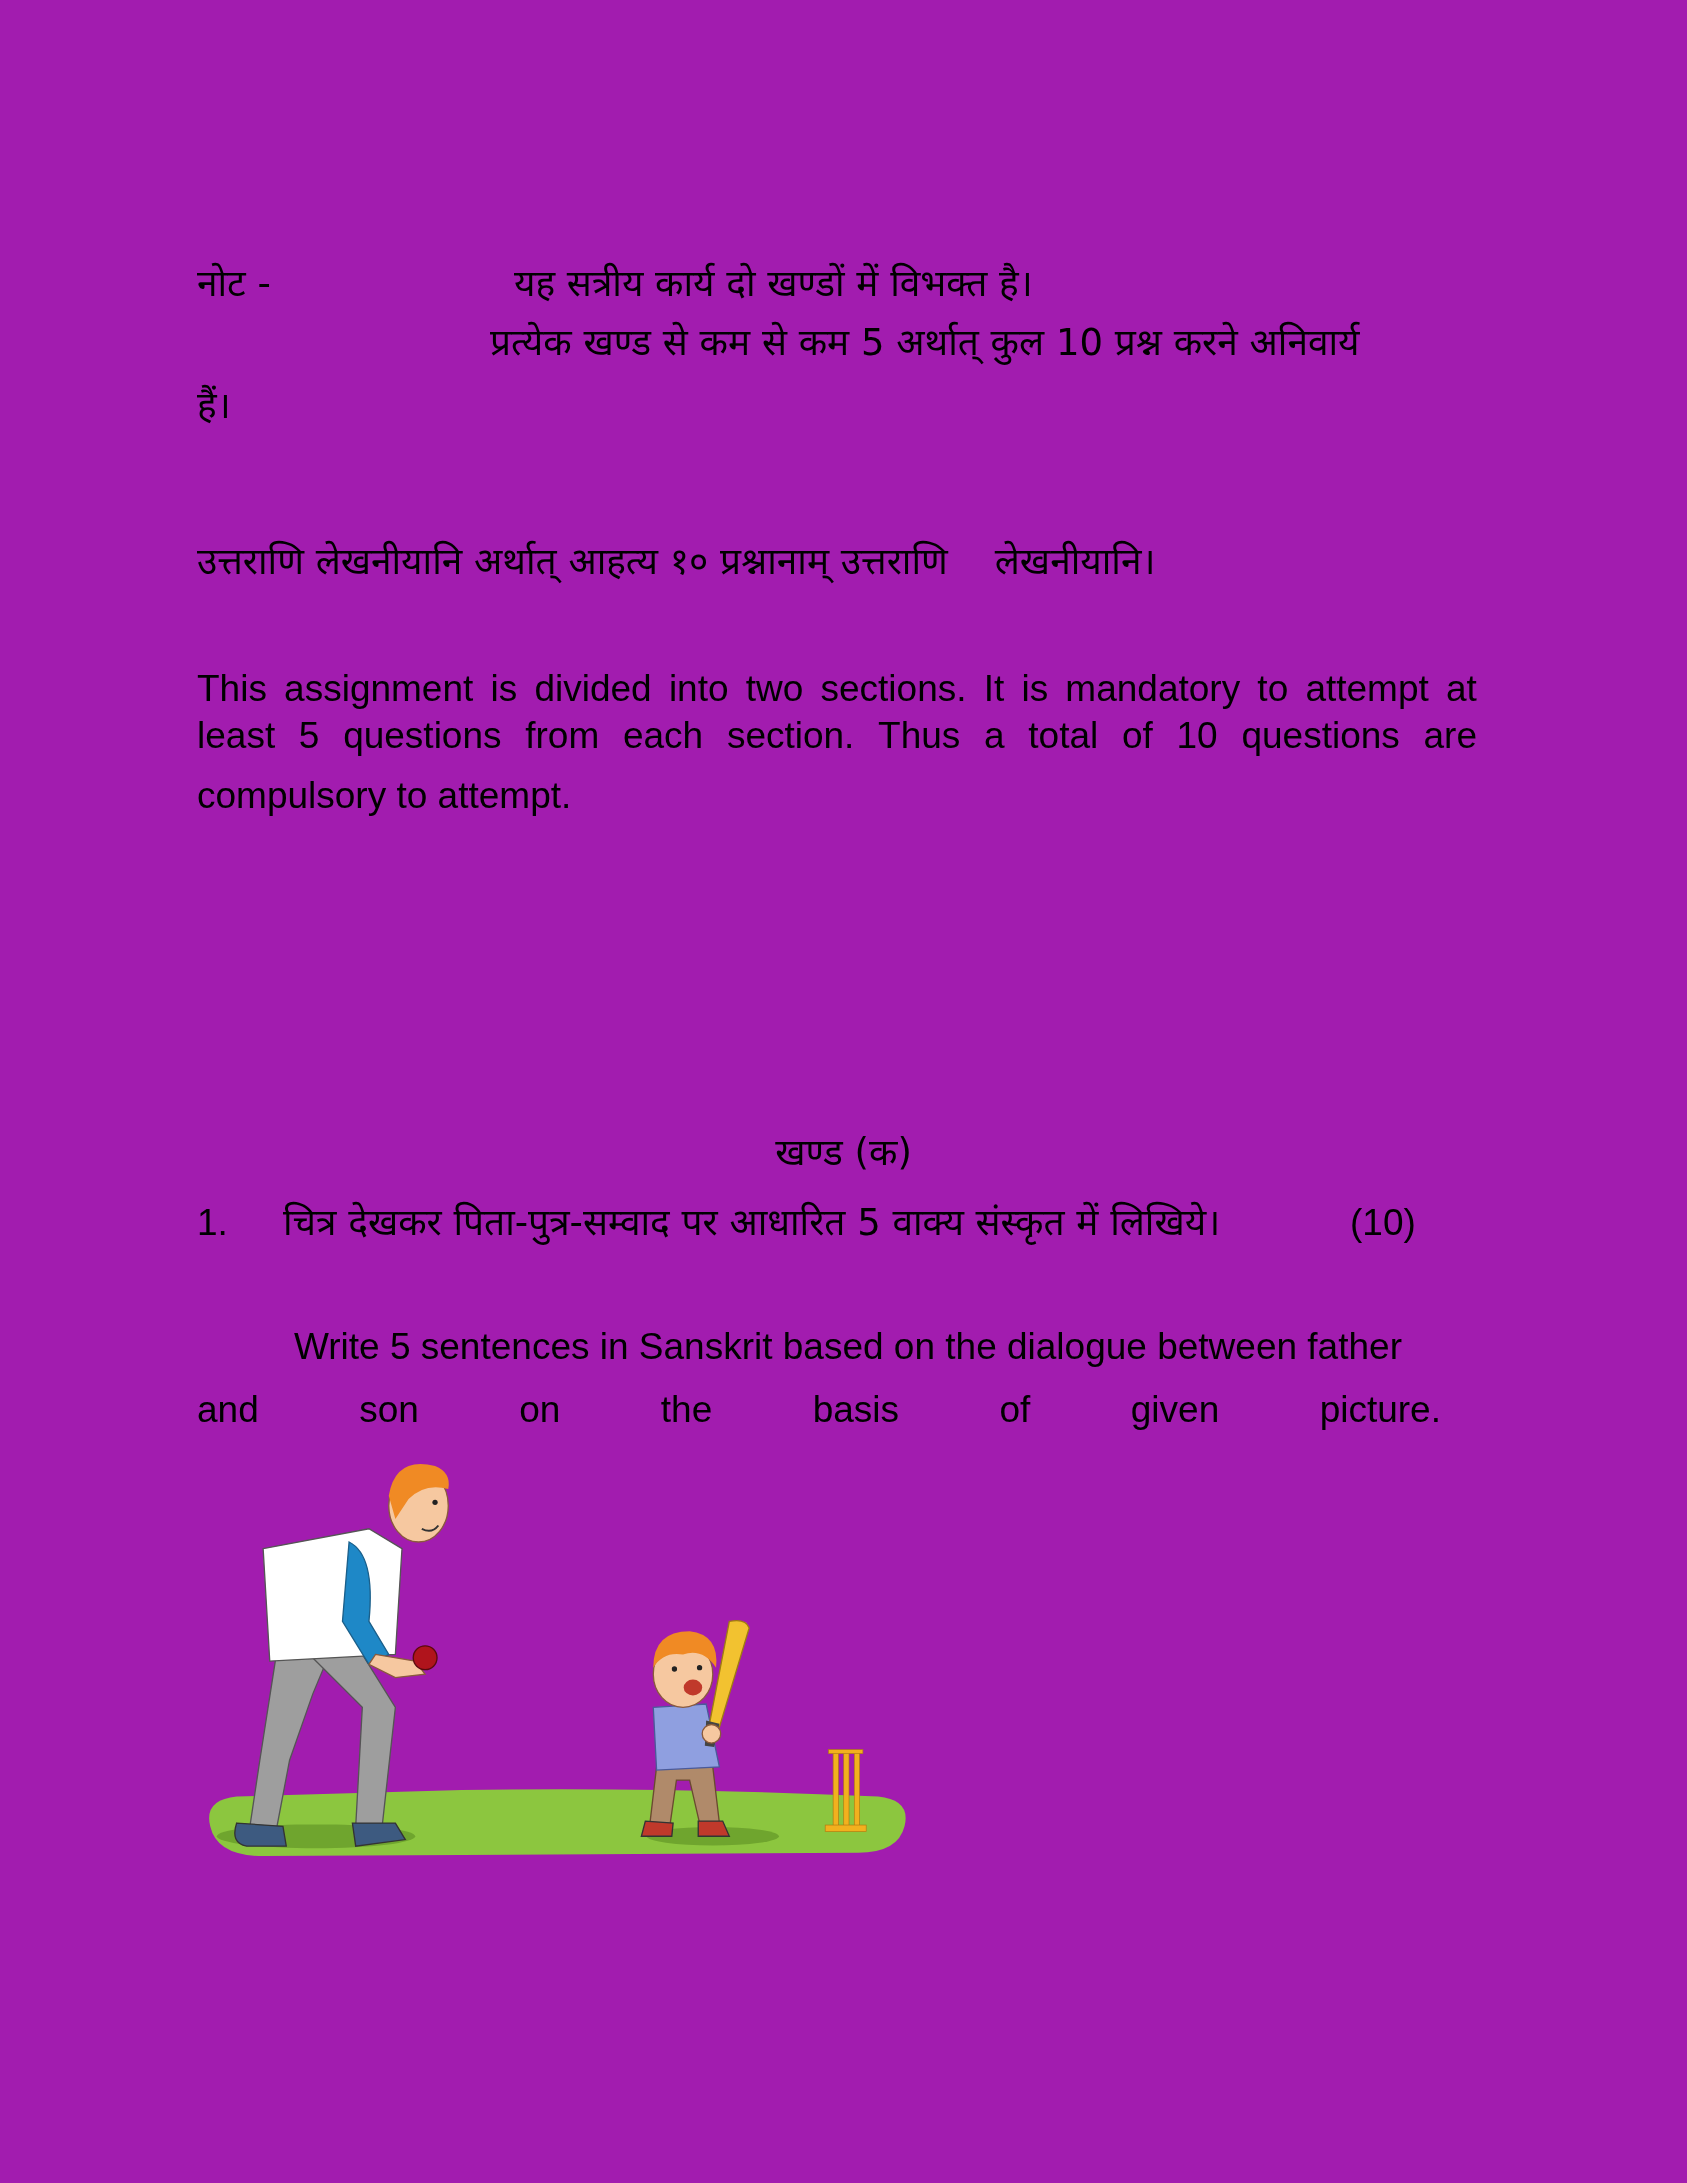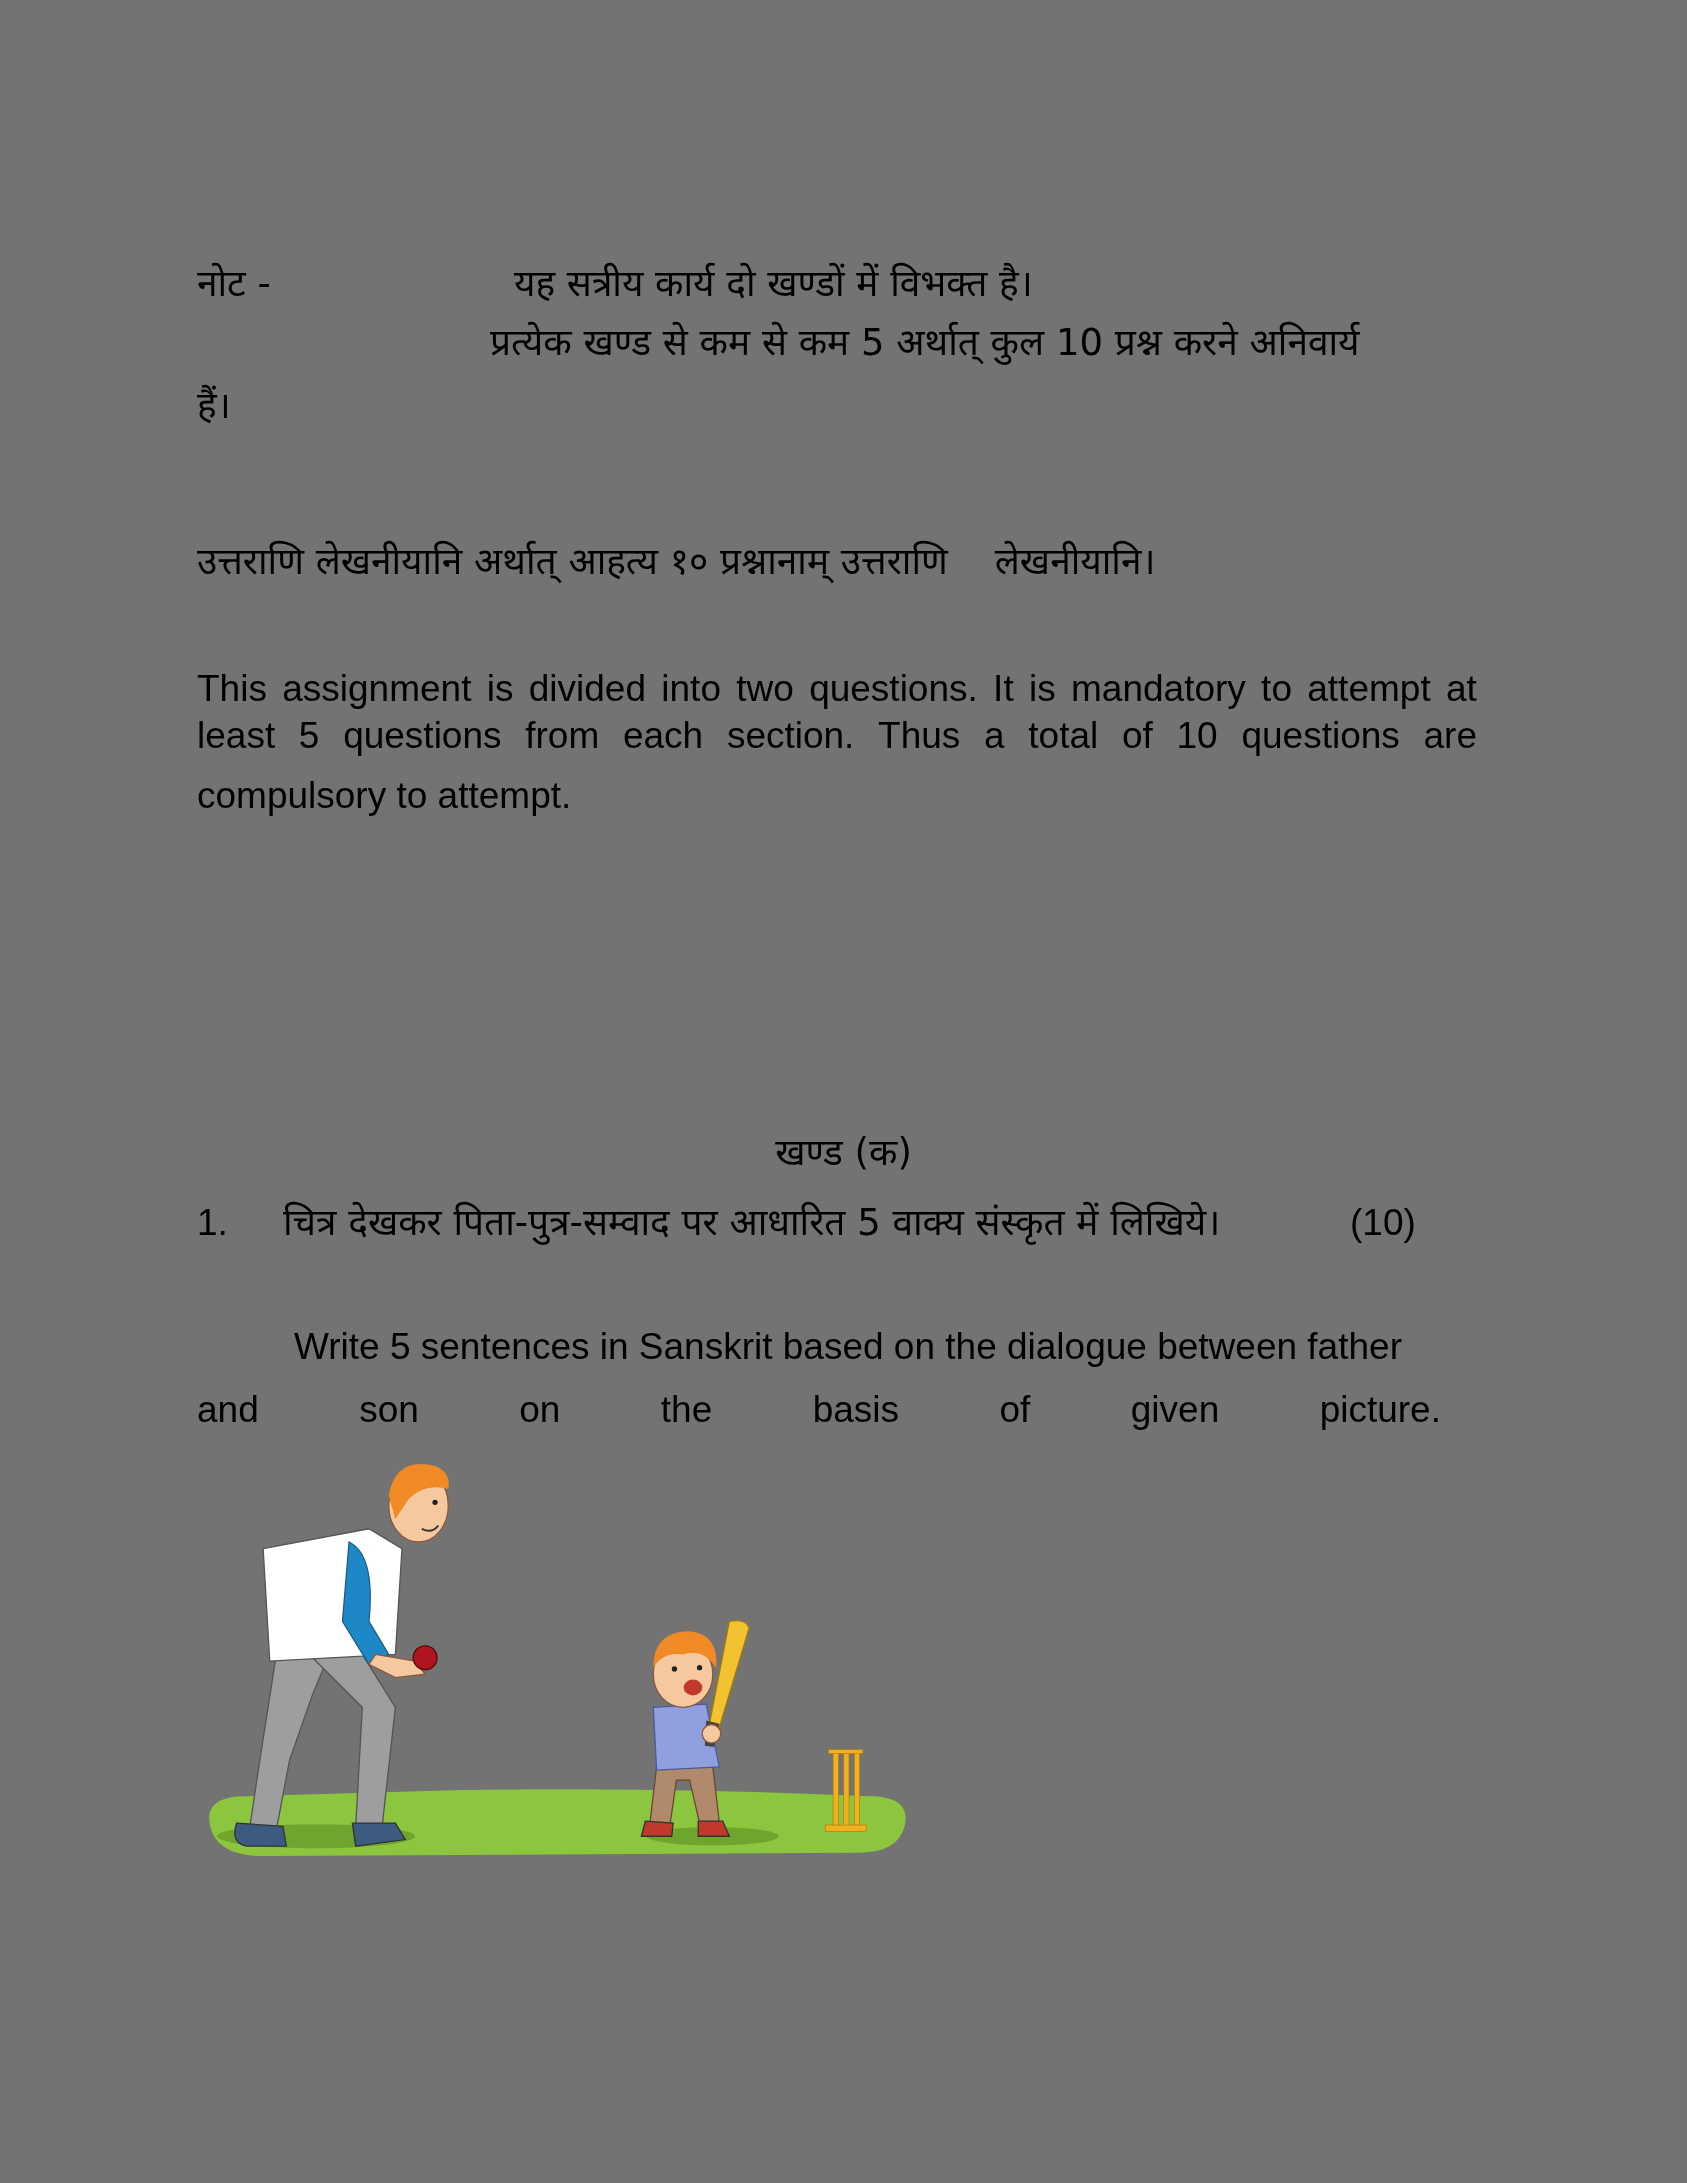--- a/index.html
+++ b/index.html
@@ -1,18 +1,18 @@
 <!DOCTYPE html>
 <html style="font-size:10.6px"><head>
 <meta charset="utf-8">
 <style>
   html, body { margin: 0; padding: 0; background: #ffffff; }
   body { width: 1687px; height: 2183px; position: relative; overflow: hidden;
          font-family: "Liberation Sans", "DejaVu Sans", sans-serif; color: #000; }
-  .page { position: absolute; left: 0; top: 0; width: 1687px; height: 2183px; background: #737373; }
+  .page { position: absolute; left: 0; top: 0; width: 1687px; height: 2183px; background: #a21caf; }
   .line { position: absolute; font-size: 37px; line-height: 1; white-space: nowrap; }
   .deva { font-family: "DejaVu Sans", "Liberation Sans", sans-serif; font-size: 37px; }
   .just { position: absolute; left: 197px; width: 1280px; font-size: 37px; display: flex; justify-content: space-between; white-space: nowrap; }
   .center { position: absolute; left: 0; width: 1687px; text-align: center; font-size: 37px; }
   .illus { position: absolute; left: 197px; top: 1456px; width: 734px; height: 463px; }
 </style>
 </head>
 <body>
 
 <div class="page">
@@ -24,21 +24,21 @@
 
   <div class="line deva" style="left:197px; top:543px; white-space:pre;">उत्तराणि लेखनीयानि अर्थात् आहत्य १० प्रश्नानाम् उत्तराणि    लेखनीयानि।</div>
 
   <div class="just" style="top:668px;" id="en1">
       <span>This</span>
       <span>assignment</span>
       <span>is</span>
       <span>divided</span>
       <span>into</span>
       <span>two</span>
-      <span>questions.</span>
+      <span>sections.</span>
       <span>It</span>
       <span>is</span>
       <span>mandatory</span>
       <span>to</span>
       <span>attempt</span>
       <span>at</span>
     </div>
   <div class="just" style="top:715px;" id="en2">
       <span>least</span>
       <span>5</span>

